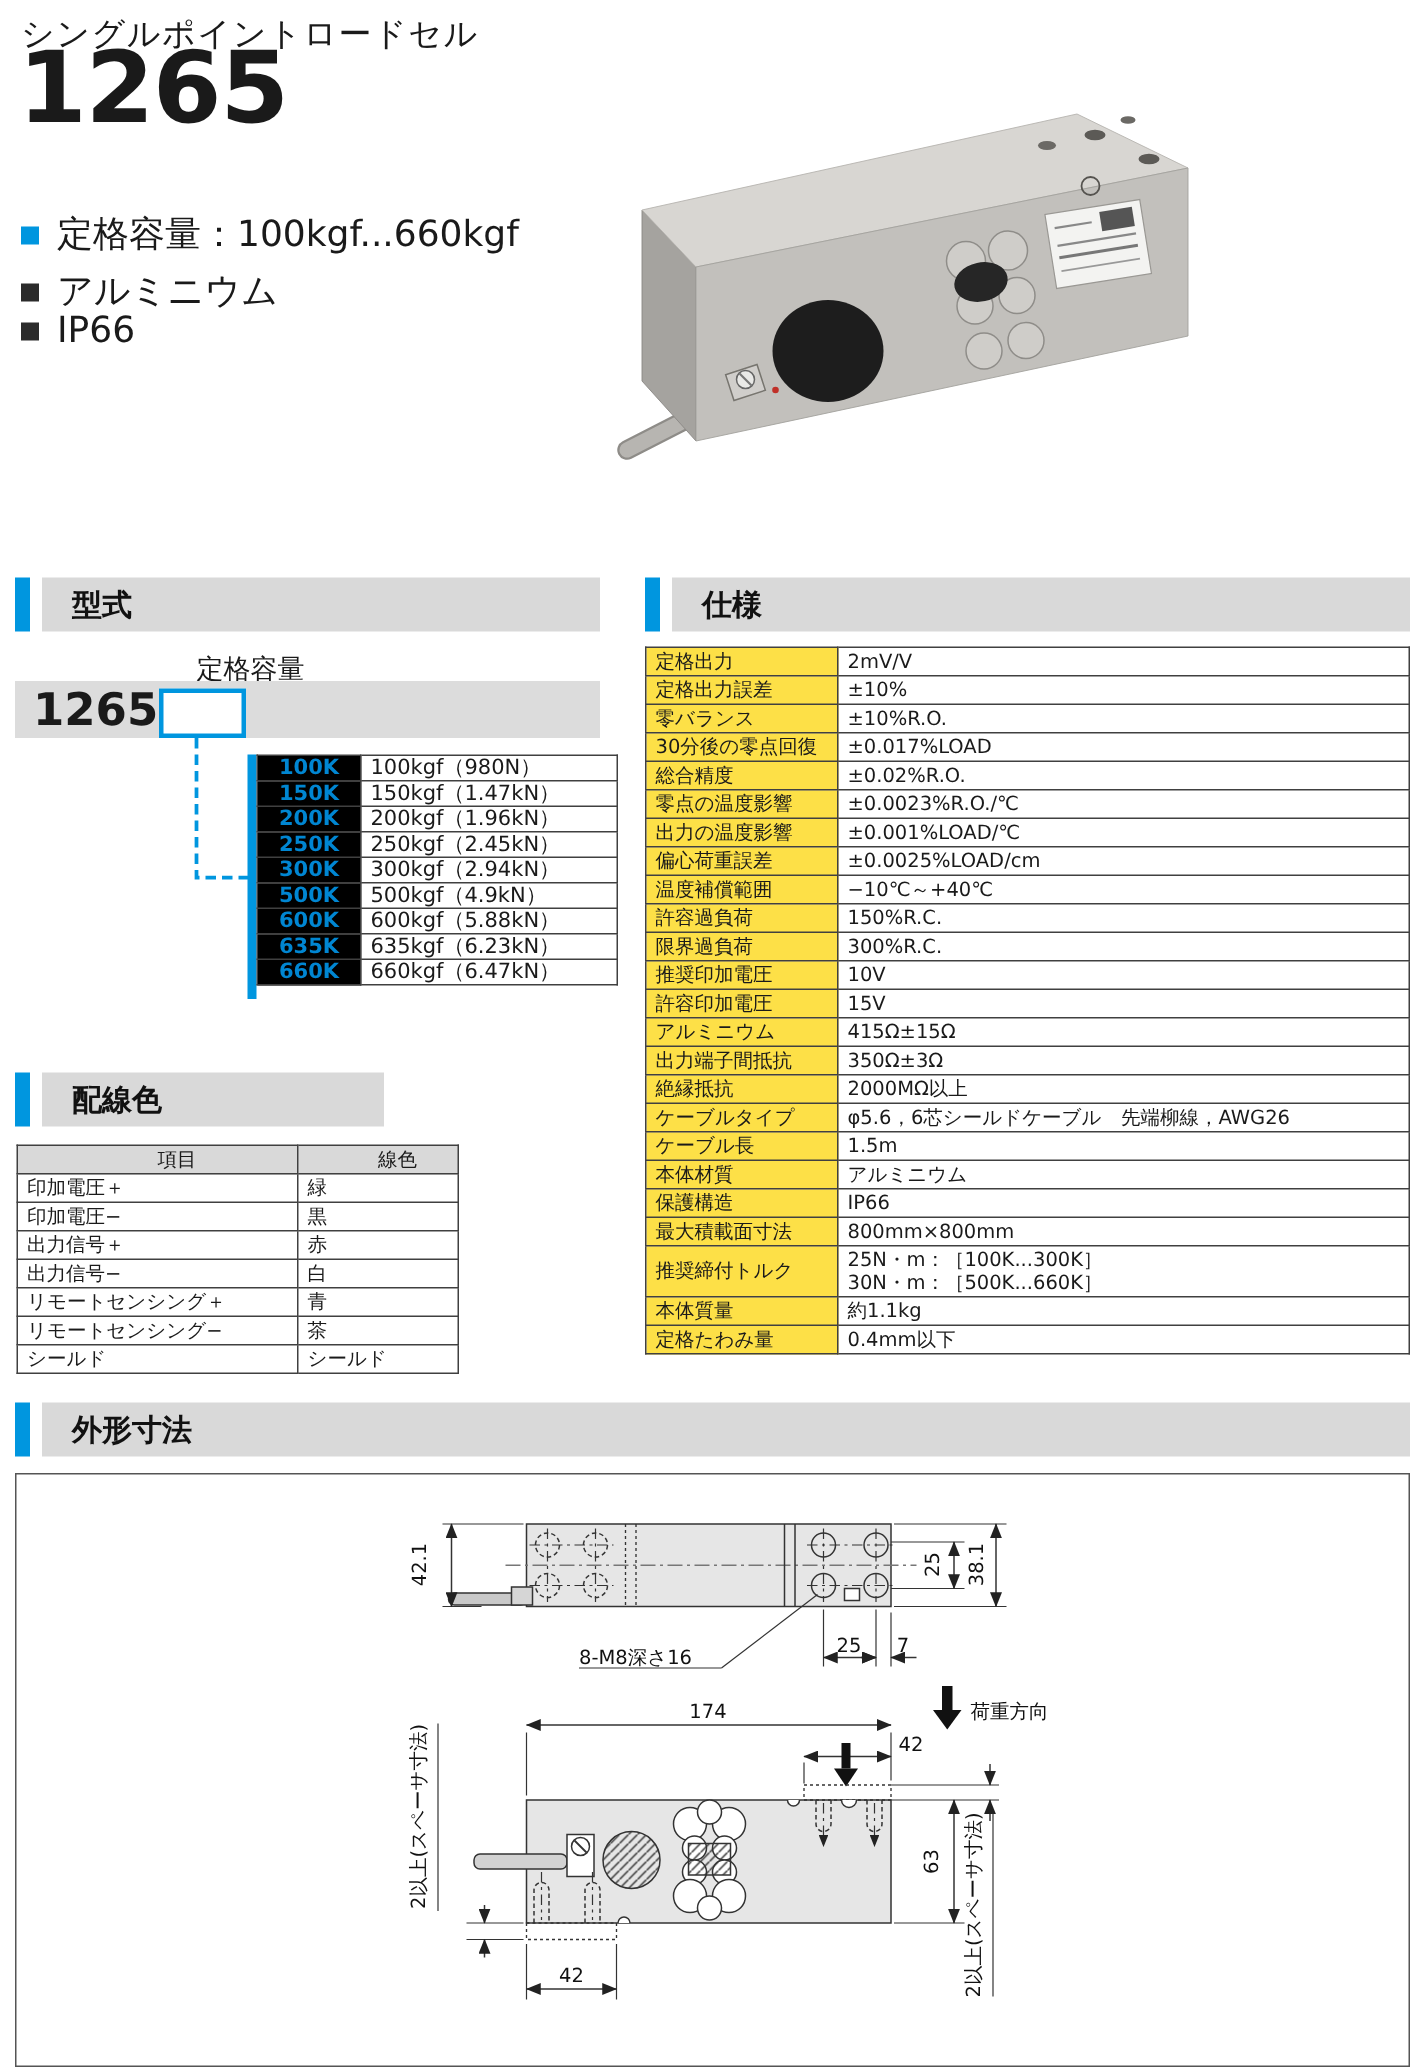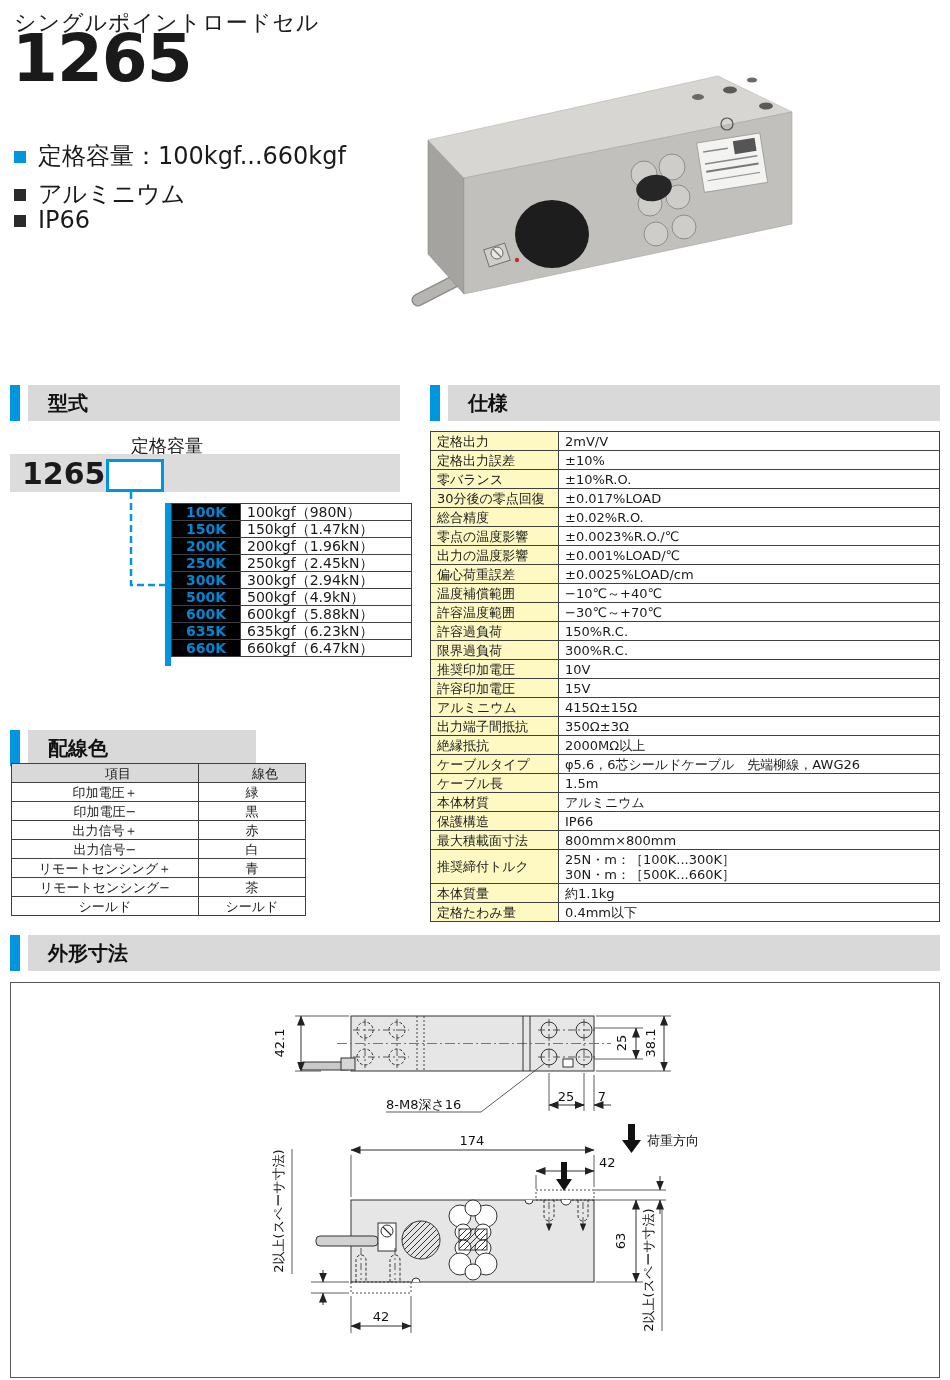--- a/index.html
+++ b/index.html
@@ -24,24 +24,24 @@
   #capTable td.code{background:#000000;color:#0086d2;font-weight:bold;text-align:center;width:56px;}
   #capTable td.val{width:158px;background:#fff;}
   #capBar{left:165px;top:503px;width:6px;height:163px;background:#0096df;}
   
   #modelStrip{left:10px;top:454px;width:390px;height:38px;background:#dcdcdc;}
   #modelPrefix{left:22px;top:456px;font-size:30px;font-weight:800;}
   #capBox{left:106px;top:459px;width:52px;height:27px;background:#fff;border:3px solid #0096df;}
   #capLabel{left:87px;top:434px;font-size:18px;margin-left:44px;}
   
   #wireTable th{background:#d9d9d9;font-weight:normal;text-align:center;padding-left:32px;}
-  #wireTable td{text-align:center;}
+  #wireTable td{text-align:left;}
   #wireTable .c1{width:148px;} #wireTable .c2{width:68px;margin-left:24px;}
   
-  #specTable td.lbl{background:#fef9c3;width:115px;}
+  #specTable td.lbl{background:#fde047;width:115px;}
   #specTable td.val{width:368px;white-space:pre-line;}
   
   #dwgBox{left:10px;top:982px;width:928px;height:394px;border:1px solid #555;background:#fff;}
   svg text{font-family:"DejaVu Sans","Liberation Sans",sans-serif;}
   .dimtext{font-size:13px;fill:#111;}
 </style>
 </head>
 <body>
 
 <div id="page">
@@ -143,21 +143,21 @@
           <td class="code">635K</td>
           <td class="val">635kgf（6.23kN）</td>
         </tr>
         <tr>
           <td class="code">660K</td>
           <td class="val">660kgf（6.47kN）</td>
         </tr>
       </tbody>
   </table>
 
-  <div class="sec" style="left:10px;top:730px;width:246px;">
+  <div class="sec" style="left:10px;top:715px;width:246px;">
     <div class="bluebar"></div>
     <div class="graybg" style="width:228px;"></div>
     <div class="t">配線色</div>
   </div>
   <table id="wireTable" style="left:11px;top:763px;">
     <thead>
       <tr>
         <th class="c1">項目</th>
         <th class="c2">線色</th>
       </tr>
@@ -229,24 +229,20 @@
           <td class="lbl">出力の温度影響</td>
           <td class="val">±0.001%LOAD/℃</td>
         </tr>
         <tr>
           <td class="lbl">偏心荷重誤差</td>
           <td class="val">±0.0025%LOAD/cm</td>
         </tr>
         <tr>
           <td class="lbl">温度補償範囲</td>
           <td class="val">−10℃～+40℃</td>
-        </tr>
-        <tr>
-          <td class="lbl">許容温度範囲</td>
-          <td class="val">−30℃～+70℃</td>
         </tr>
         <tr>
           <td class="lbl">許容過負荷</td>
           <td class="val">150%R.C.</td>
         </tr>
         <tr>
           <td class="lbl">限界過負荷</td>
           <td class="val">300%R.C.</td>
         </tr>
         <tr>

